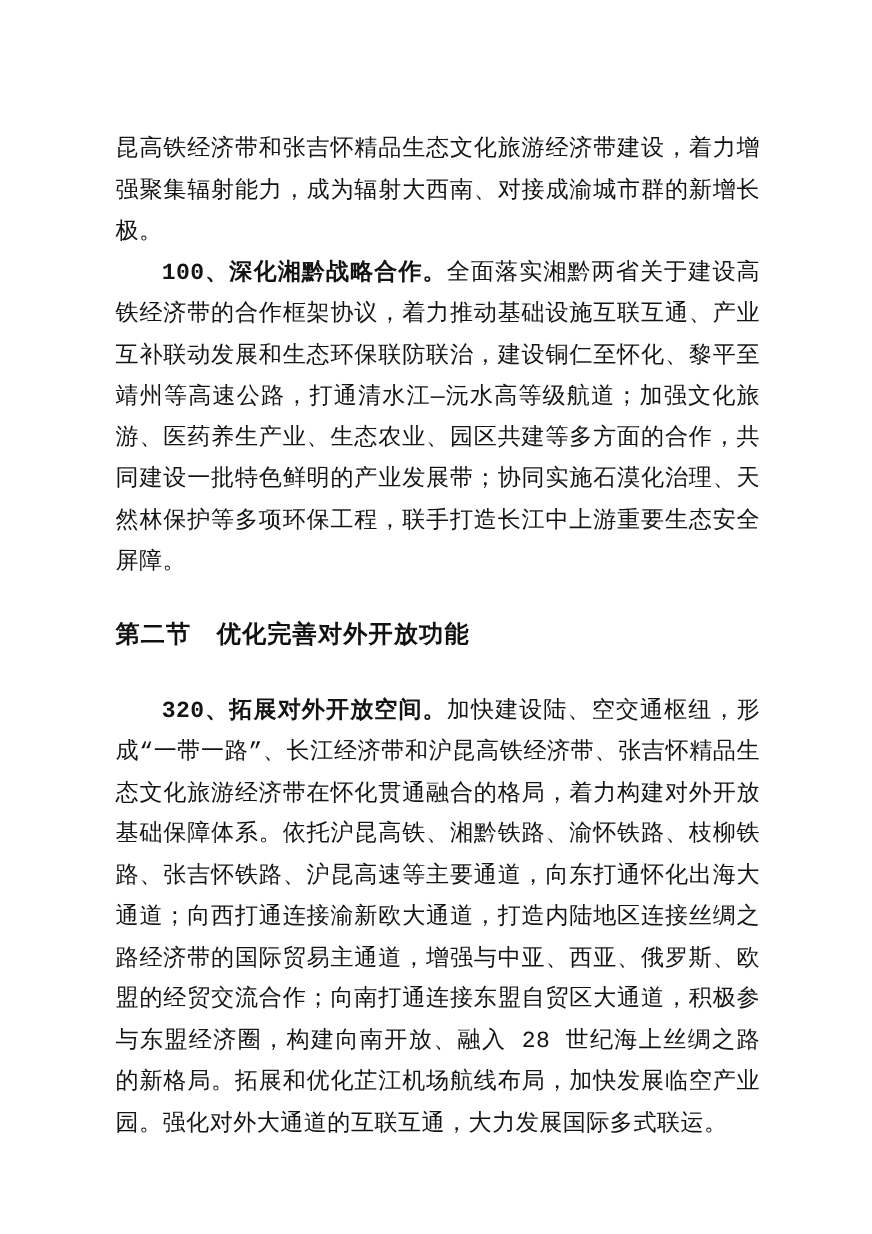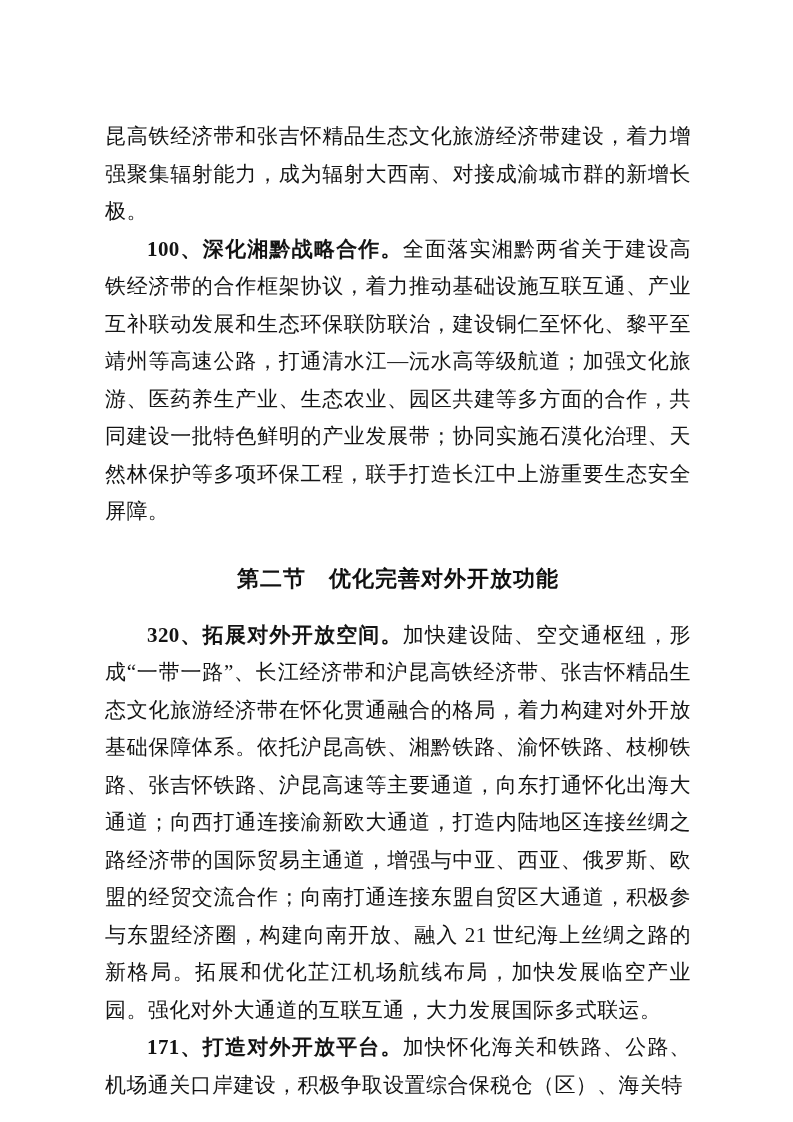--- a/index.html
+++ b/index.html
@@ -6,21 +6,21 @@
   html, body {
     margin: 0;
     padding: 0;
     background: #ffffff;
   }
   .page {
     position: relative;
     width: 793px;
     height: 1122px;
     background: #ffffff;
-    font-family: Liberation Serif, serif;
+    font-family: Liberation Mono, monospace;
     color: #141414;
     overflow: hidden;
   }
   .text-block {
     position: absolute;
     top: 118px;
     left: 105px;
     width: 586px;
   }
   p.para {
@@ -33,25 +33,25 @@
     text-align-last: left;
     word-break: break-all;
   }
   p.para.indent {
     text-indent: 2em;
   }
   .lead {
     font-weight: 700;
   }
   h2.section-heading {
-    margin: 34px 0 24px 0;
+    margin: 34px 0 36px 0;
     font-size: 22px;
     font-weight: 700;
     line-height: 28px;
-    text-align: center;
+    text-align: left;
     letter-spacing: 1px;
     color: #111111;
   }
   .page-number {
     position: absolute;
     top: 1024px;
     left: 0;
     width: 100%;
     text-align: center;
     font-size: 16px;
@@ -64,19 +64,18 @@
 
 <div class="page">
   <div class="text-block">
 
     <p class="para"><span>昆高铁经济带和张吉怀精品生态文化旅游经济带建设，着力增强聚集辐射能力，成为辐射大西南、对接成渝城市群的新增长极。</span></p>
 
     <p class="para indent"><span class="lead">100、深化湘黔战略合作。</span><span>全面落实湘黔两省关于建设高铁经济带的合作框架协议，着力推动基础设施互联互通、产业互补联动发展和生态环保联防联治，建设铜仁至怀化、黎平至靖州等高速公路，打通清水江—沅水高等级航道；加强文化旅游、医药养生产业、生态农业、园区共建等多方面的合作，共同建设一批特色鲜明的产业发展带；协同实施石漠化治理、天然林保护等多项环保工程，联手打造长江中上游重要生态安全屏障。</span></p>
 
     <h2 class="section-heading">第二节　优化完善对外开放功能</h2>
 
-    <p class="para indent"><span class="lead">320、拓展对外开放空间。</span><span>加快建设陆、空交通枢纽，形成“一带一路”、长江经济带和沪昆高铁经济带、张吉怀精品生态文化旅游经济带在怀化贯通融合的格局，着力构建对外开放基础保障体系。依托沪昆高铁、湘黔铁路、渝怀铁路、枝柳铁路、张吉怀铁路、沪昆高速等主要通道，向东打通怀化出海大通道；向西打通连接渝新欧大通道，打造内陆地区连接丝绸之路经济带的国际贸易主通道，增强与中亚、西亚、俄罗斯、欧盟的经贸交流合作；向南打通连接东盟自贸区大通道，积极参与东盟经济圈，构建向南开放、融入 21 世纪海上丝绸之路的新格局。拓展和优化芷江机场航线布局，加快发展临空产业园。强化对外大通道的互联互通，大力发展国际多式联运。</span></p>
+    <p class="para indent"><span class="lead">320、拓展对外开放空间。</span><span>加快建设陆、空交通枢纽，形成“一带一路”、长江经济带和沪昆高铁经济带、张吉怀精品生态文化旅游经济带在怀化贯通融合的格局，着力构建对外开放基础保障体系。依托沪昆高铁、湘黔铁路、渝怀铁路、枝柳铁路、张吉怀铁路、沪昆高速等主要通道，向东打通怀化出海大通道；向西打通连接渝新欧大通道，打造内陆地区连接丝绸之路经济带的国际贸易主通道，增强与中亚、西亚、俄罗斯、欧盟的经贸交流合作；向南打通连接东盟自贸区大通道，积极参与东盟经济圈，构建向南开放、融入 28 世纪海上丝绸之路的新格局。拓展和优化芷江机场航线布局，加快发展临空产业园。强化对外大通道的互联互通，大力发展国际多式联运。</span></p>
 
-    <p class="para indent"><span class="lead">171、打造对外开放平台。</span><span>加快怀化海关和铁路、公路、机场通关口岸建设，积极争取设置综合保税仓（区）、海关特</span></p>
 
   </div>
 
 </div>
 
 </body></html>

